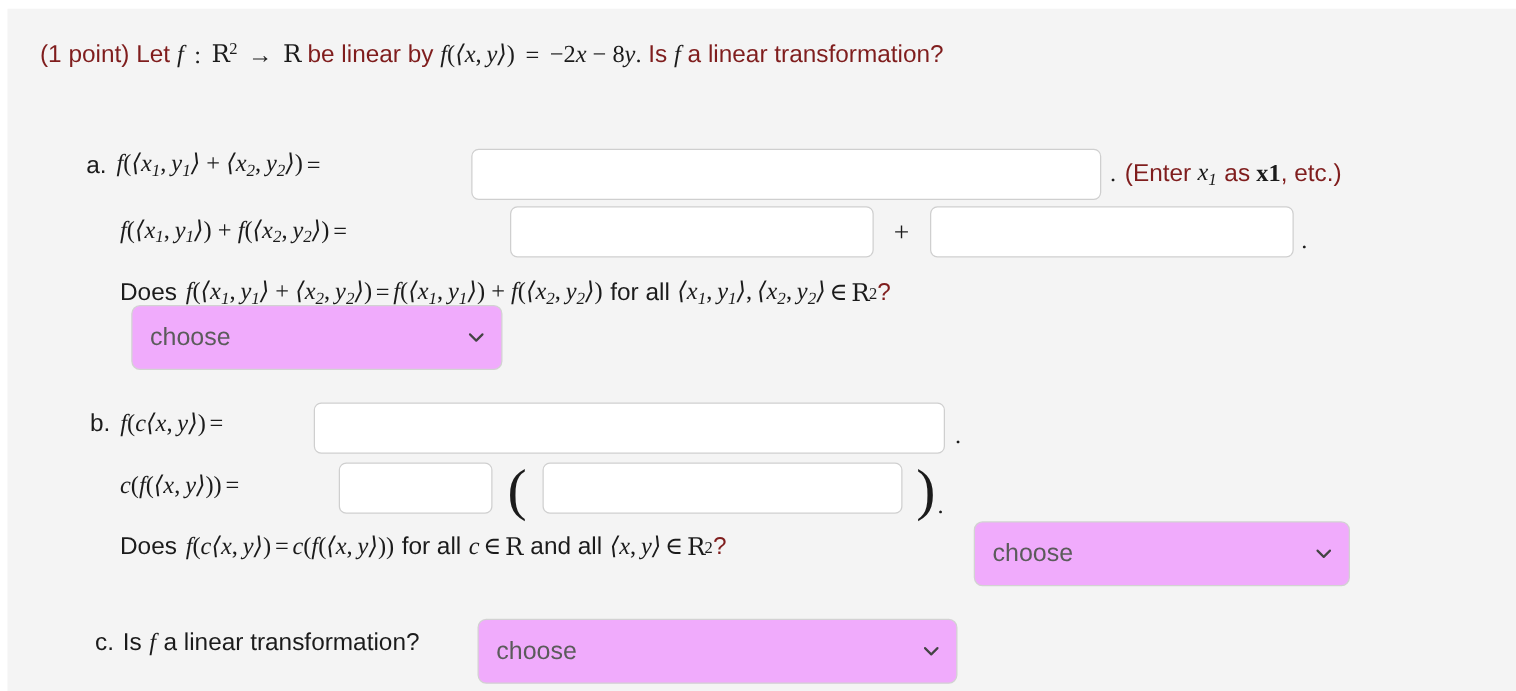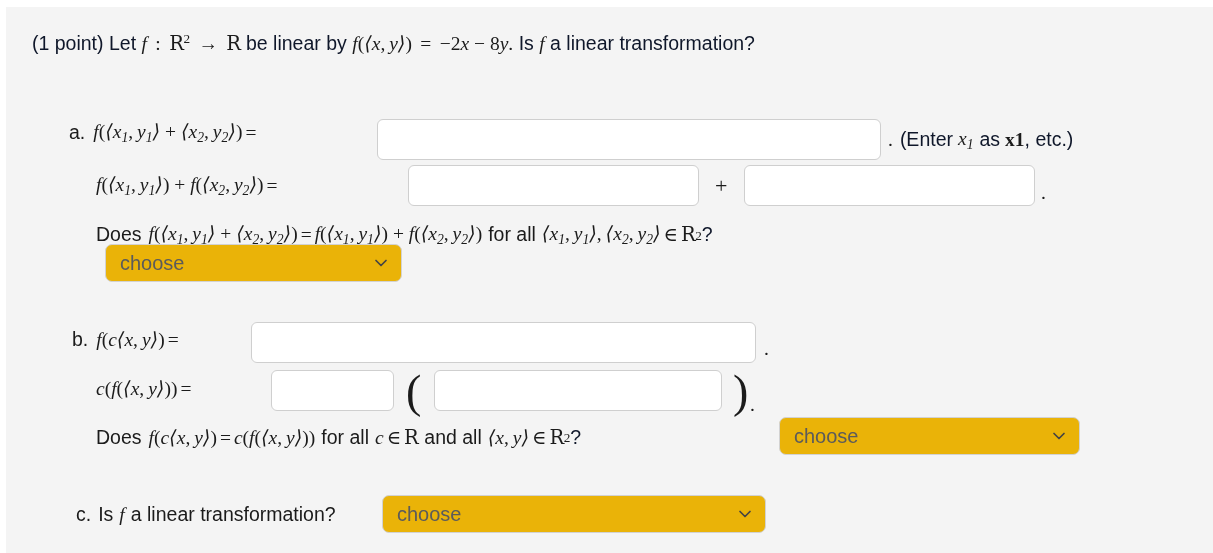--- a/index.html
+++ b/index.html
@@ -53,21 +53,21 @@
     font-family: "Liberation Serif", "DejaVu Serif", serif;
   }
   .bb {
     font-family: "DejaVu Serif", "Liberation Serif", serif;
     font-style: normal;
     letter-spacing: -0.5px;
   }
   .plain {
     font-family: "Liberation Sans", sans-serif;
     font-style: normal;
-    color: #0f172a;
+    color: #7f1d1d;
   }
   .tt {
     font-family: "Liberation Serif", "DejaVu Serif", serif;
     font-weight: bold;
     font-style: normal;
   }
 
   
   #prompt {
     position: absolute;
@@ -109,24 +109,24 @@
     padding: 0 10px;
     outline: none;
   }
 
   .selwrap {
     position: relative;
     display: inline-block;
   }
   select.choose {
     box-sizing: border-box;
-    height: 38px;
+    height: 52px;
     border: 1px solid #d2d2d2;
     border-radius: 7px;
-    background: #eab308;
+    background: #f0abfc;
     font-family: "Liberation Sans", sans-serif;
     font-size: 20px;
     color: #5b5b5b;
     padding: 0 34px 0 14px;
     outline: none;
     -webkit-appearance: none;
     -moz-appearance: none;
     appearance: none;
   }
   .chev {

